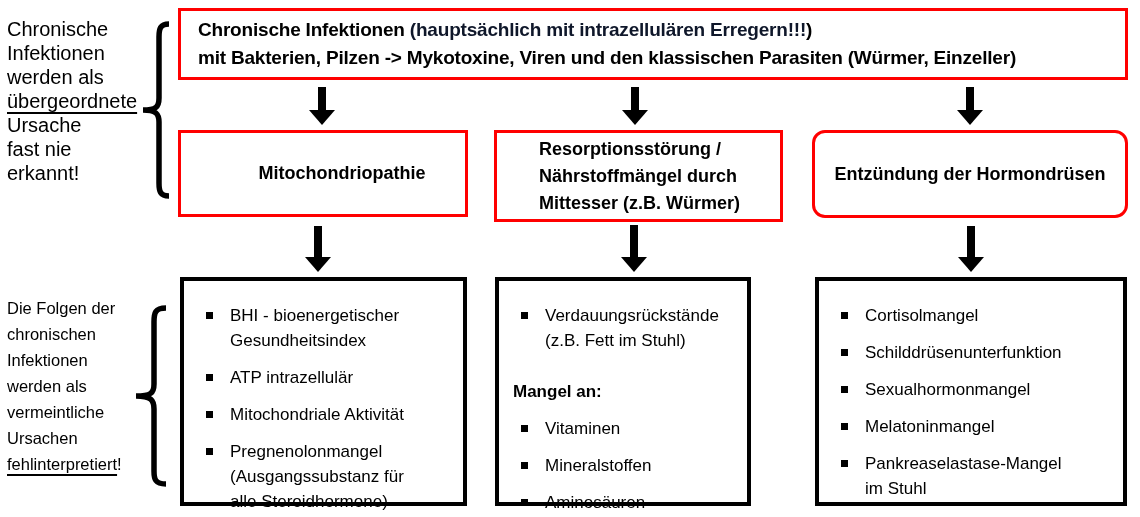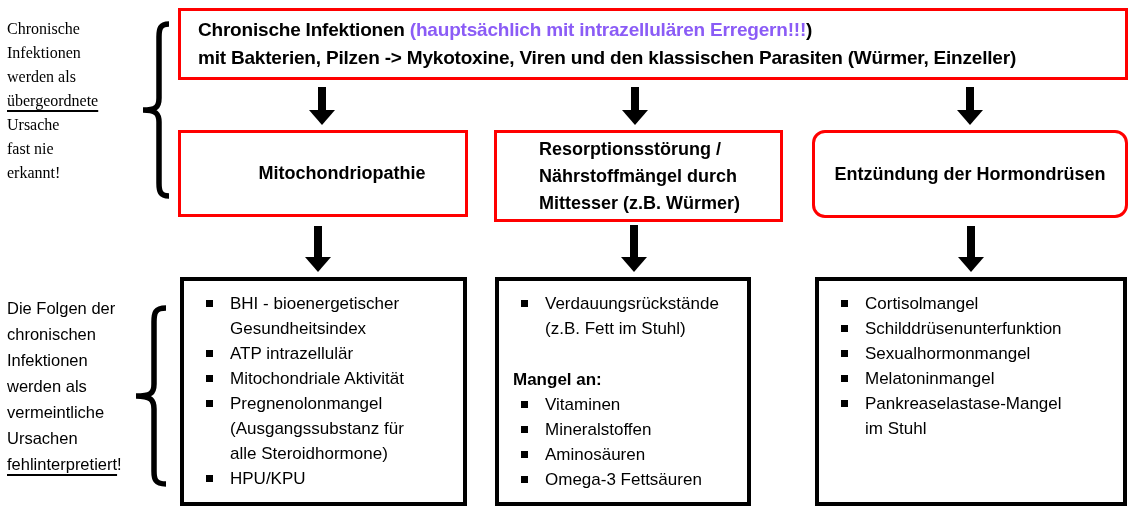--- a/index.html
+++ b/index.html
@@ -2,43 +2,43 @@
 <html><head>
 <meta charset="utf-8">
 <style>
   html,body{margin:0;padding:0;background:#ffffff;}
   .canvas{
     position:relative;width:1140px;height:517px;background:#ffffff;
     font-family:"Liberation Sans",sans-serif;color:#000;overflow:hidden;
   }
   
   .note{position:absolute;color:#000;}
-  .note-top{left:7px;top:17px;width:140px;font-size:16px;line-height:24px;font-family:Liberation Serif, serif;}
+  .note-top{left:7px;top:17px;width:140px;font-size:20px;line-height:24px;}
   .note-bottom{left:7px;top:295px;width:150px;font-size:16.5px;line-height:26px;}
   .u{text-decoration:underline;text-decoration-thickness:2px;text-underline-offset:4px;}
   
   .brace{position:absolute;}
   
   .box{position:absolute;box-sizing:border-box;background:#fff;}
   .box-red{border:3px solid #ff0000;}
   .box-black{border:4px solid #000000;}
   .root{left:178px;top:8px;width:950px;height:72px;padding:5px 8px 0 17px;
         font-weight:bold;font-size:19px;line-height:28px;letter-spacing:-0.2px;white-space:nowrap;}
-  .red-text{color:#8b5cf6;}
+  .red-text{color:#0f172a;}
   .cause{display:flex;align-items:center;font-weight:bold;font-size:18px;line-height:27px;top:130px;}
   .cause-a{left:178px;width:290px;height:87px;justify-content:center;text-align:center;padding-left:38px;}
   .cause-b{left:494px;width:289px;height:92px;padding-left:42px;}
   .cause-c{left:812px;width:316px;height:88px;justify-content:center;text-align:center;border-radius:13px;}
   .pre{white-space:pre-line;}
   
   .effect{top:277px;height:229px;font-size:17px;line-height:25px;padding:10px 4px 0 14px;}
   .effect-a{left:180px;width:287px;}
   .effect-b{left:495px;width:256px;}
   .effect-c{left:815px;width:312px;}
-  .li{display:flex;}
+  .li{display:flex;margin-top:12px;}
   .bullet{flex:0 0 32px;position:relative;}
   .bullet::after{content:"";position:absolute;left:8px;top:9px;width:7px;height:7px;background:#000;}
   .list-heading{font-weight:bold;margin-top:26px;}
   
   .arrow{position:absolute;width:26px;display:flex;flex-direction:column;align-items:center;}
   .arrow .stem{width:8px;background:#000;}
   .arrow .head{width:0;height:0;border-left:13px solid transparent;border-right:13px solid transparent;border-top:15px solid #000;}
 </style>
 </head>
 <body>

